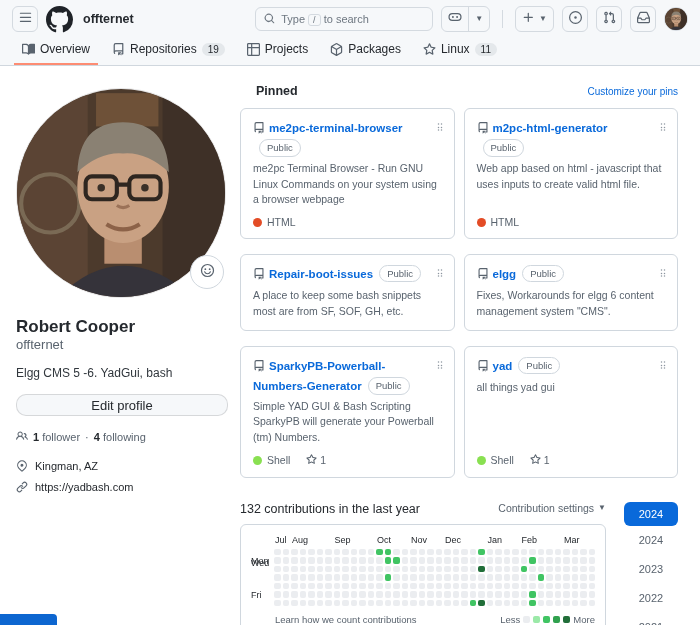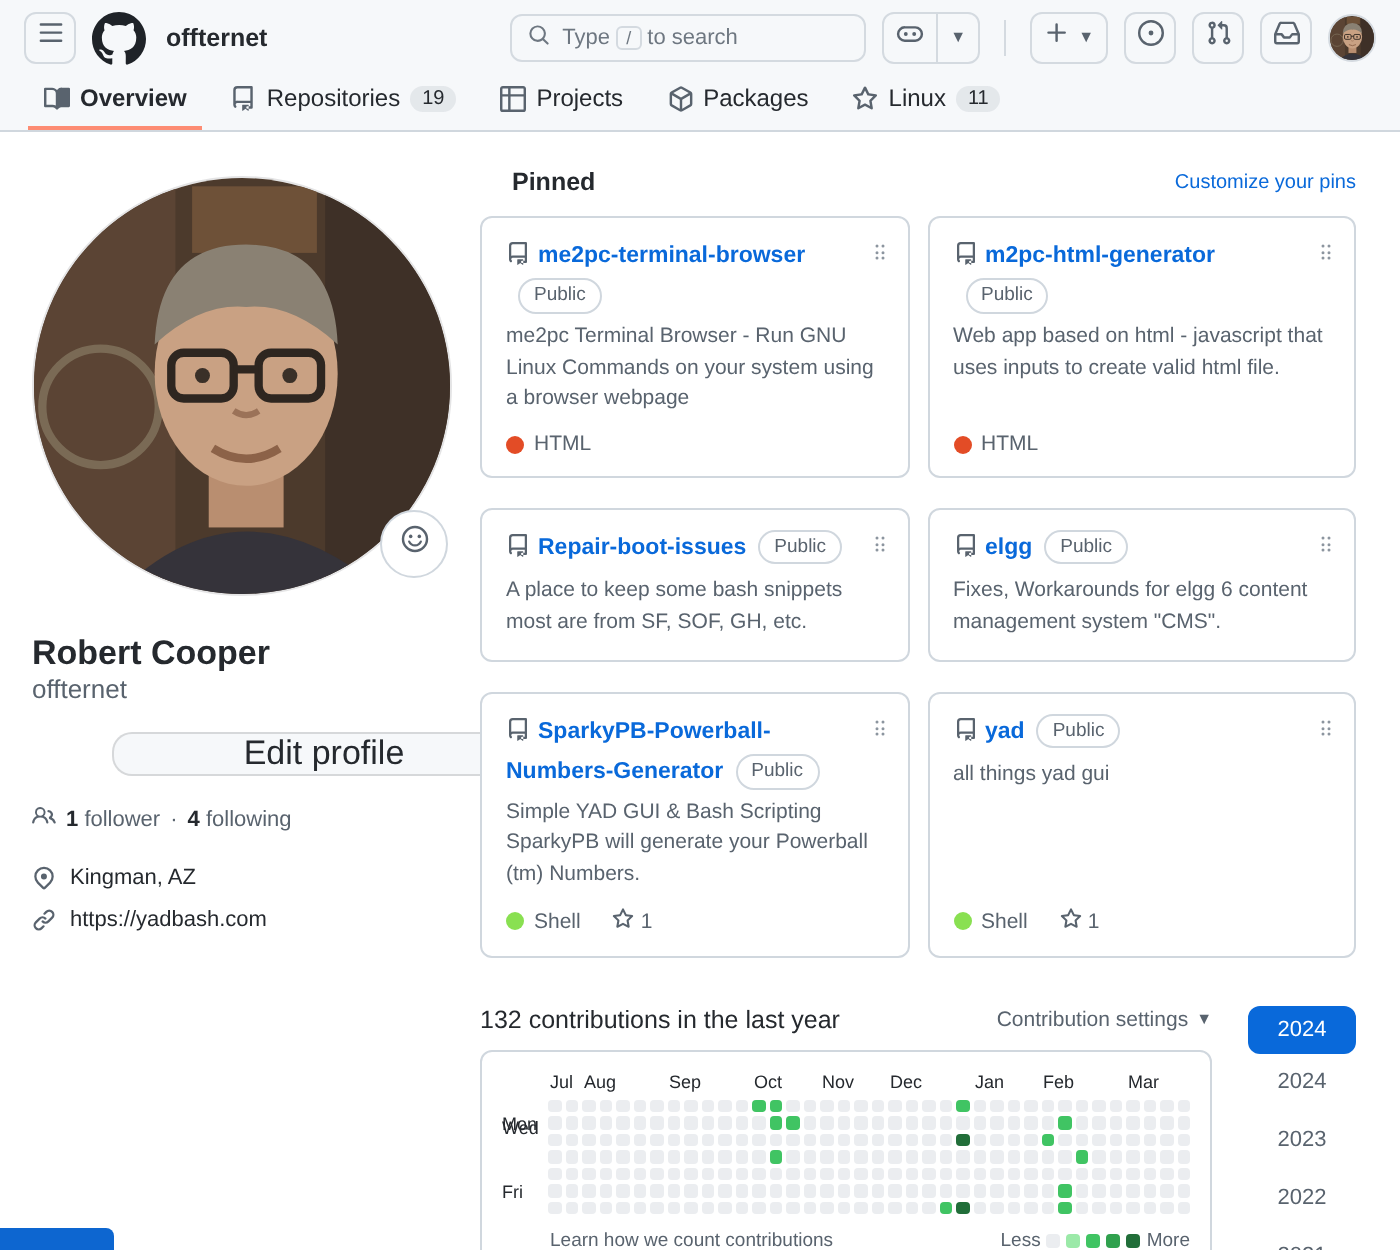--- a/index.html
+++ b/index.html
@@ -24,38 +24,38 @@
   .vdivider { width:1px; height:18px; background:#d4dae0; margin:0 4px; }
   .chev { font-size:8px; color:#59636e; line-height:1; }
   .avatar-sm { width:24px; height:24px; border-radius:50%; overflow:hidden; border:1px solid #d4dae0; cursor:pointer; flex:0 0 auto; }
   .avatar-sm svg, .avatar-big svg { display:block; width:100%; height:100%; }
 
   
   .tab-nav { height:28px; background:#f6f8fa; border-bottom:1px solid #d0d7de; display:flex; align-items:flex-end; padding:0 14px; gap:6px; }
   .tab { display:flex; align-items:center; gap:5px; padding:4px 8px 7px 8px; font-size:12px; color:#25292e;
          text-decoration:none; cursor:pointer; border-bottom:2px solid transparent; }
   .tab .tab-icon { color:#59636e; display:flex; }
-  .tab.active { font-weight:700; border-bottom-color:#fd8c73; }
+  .tab.active { font-weight:400; border-bottom-color:#fd8c73; }
   .counter { background:rgba(175,184,193,.25); border-radius:999px; font-size:10px; padding:1px 6px; color:#25292e; }
 
   
   .content { display:flex; padding:14px 22px 0 16px; gap:12px; }
   .left-col { width:212px; flex:0 0 212px; }
   .right-col { flex:1; min-width:0; }
 
   
   .avatar-wrap { position:relative; width:210px; height:210px; margin-top:8px; }
   .avatar-big { width:210px; height:210px; border-radius:50%; overflow:hidden; border:1px solid rgba(31,35,40,.12); }
   .status-btn { position:absolute; right:2px; top:167px; width:34px; height:34px; border-radius:50%; background:#fff;
                 border:1px solid #d0d7de; display:flex; align-items:center; justify-content:center; color:#59636e; cursor:pointer; }
   .p-name { margin-top:18px; font-size:17px; font-weight:700; line-height:1.25; }
   .p-login { font-size:13px; color:#59636e; font-weight:300; }
   .p-bio { margin-top:14px; font-size:12px; color:#31373d; }
-  .edit-btn { margin-top:14px; width:100%; height:22px; font-size:17px; color:#25292e; background:#f6f8fa;
-              border:1px solid rgba(31,35,40,.15); border-radius:10px; cursor:pointer; font-family:inherit;margin-left:40px; }
+  .edit-btn { margin-top:14px; width:100%; height:22px; font-size:13px; color:#25292e; background:#f6f8fa;
+              border:1px solid rgba(31,35,40,.15); border-radius:10px; cursor:pointer; font-family:inherit; }
   .p-follow { margin-top:14px; display:flex; align-items:center; gap:5px; font-size:11px; color:#59636e; }
   .p-follow b { color:#25292e; font-weight:700; }
   .p-meta { margin-top:16px; display:flex; flex-direction:column; gap:9px; }
   .meta-row { display:flex; align-items:center; gap:7px; font-size:11px; color:#25292e; }
   .meta-row .m-icon { color:#59636e; display:flex; }
 
   
   .pinned-head { display:flex; align-items:center; justify-content:space-between; margin-top:4px; margin-bottom:10px; }
   .pinned-title { font-size:12.5px; font-weight:700;padding-left:16px; }
   .customize { font-size:10px; color:#0969da; text-decoration:none; cursor:pointer; }
@@ -72,21 +72,21 @@
   .grabber { position:absolute; right:8px; top:10px; color:#8c959f; cursor:grab; }
   .pin-desc { font-size:10.5px; color:#59636e; line-height:1.5; margin-top:3px; }
   .pin-foot { display:flex; align-items:center; gap:16px; margin-top:auto; padding-top:8px; font-size:10.5px; color:#59636e; }
   .lang { display:flex; align-items:center; gap:5px; }
   .lang-dot { width:9px; height:9px; border-radius:50%; display:inline-block; }
   .star-count { display:flex; align-items:center; gap:3px; cursor:pointer; }
 
   
   .contrib-section { display:flex; margin-top:24px; }
   .contrib-main { flex:1; min-width:0; }
-  .contrib-head { display:flex; align-items:center; justify-content:space-between; margin-bottom:8px;gap:33px; }
+  .contrib-head { display:flex; align-items:flex-start; justify-content:space-between; margin-bottom:8px;gap:33px; }
   .contrib-title { font-size:12.5px; font-weight:400; color:#25292e; }
   .contrib-settings { font-size:10.5px; color:#59636e; display:flex; align-items:center; gap:4px; cursor:pointer; }
   .cg-card { border:1px solid #d0d7de; border-radius:6px; padding:10px 10px 8px 10px; }
   .cg-top { position:relative; height:12px; margin-left:24px; }
   .cg-month { position:absolute; top:0; font-size:9px; color:#25292e; white-space:nowrap; }
   .cg-body { display:flex; margin-top:2px; }
   .cg-days { position:relative; width:24px; }
   .cg-day { position:absolute; left:0; font-size:9px; color:#25292e; line-height:8.5px; }
   .cg-grid { display:grid; grid-auto-flow:column; grid-template-rows:repeat(7,6.5px); grid-template-columns:repeat(38,6.5px); gap:2px; }
   .cg-cell { width:6.5px; height:6.5px; border-radius:2px; background:#ebedf0; }
@@ -257,20 +257,21 @@
             <span id="ic-smiley"><svg width="15" height="15" viewBox="0 0 16 16" fill="currentColor" aria-hidden="true">
                 <circle cx="8" cy="8" r="6.4" fill="none" stroke="currentColor" stroke-width="1.3"></circle>
                 <circle cx="5.7" cy="6.6" r=".95"></circle>
                 <circle cx="10.3" cy="6.6" r=".95"></circle>
                 <path d="M4.9 9.4a3.4 3.4 0 0 0 6.2 0" fill="none" stroke="currentColor" stroke-width="1.2" stroke-linecap="round"></path>
               </svg></span>
           </div>
       </div>
       <div class="p-name">Robert Cooper</div>
       <div class="p-login">offternet</div>
+      <div class="p-bio">Elgg CMS 5 -6. YadGui, bash</div>
       <button class="edit-btn">Edit profile</button>
       <div class="p-follow">
         <span class="m-icon" id="ic-people"><svg width="12" height="12" viewBox="0 0 16 16" fill="currentColor" aria-hidden="true">
               <path d="M2 5.5a3.5 3.5 0 1 1 5.898 2.549 5.508 5.508 0 0 1 3.034 4.084.75.75 0 1 1-1.482.235 4 4 0 0 0-7.9 0 .75.75 0 0 1-1.482-.236A5.507 5.507 0 0 1 3.102 8.05 3.493 3.493 0 0 1 2 5.5ZM11 4a3.001 3.001 0 0 1 2.22 5.018 5.01 5.01 0 0 1 2.56 3.012.749.749 0 0 1-.885.954.752.752 0 0 1-.549-.514 3.507 3.507 0 0 0-2.522-2.372.75.75 0 0 1-.574-.73v-.352a.75.75 0 0 1 .416-.672A1.5 1.5 0 0 0 11 5.5a.75.75 0 0 1 0-1.5ZM5.5 3.25a2.25 2.25 0 1 0 0 4.5 2.25 2.25 0 0 0 0-4.5Z"></path>
             </svg></span>
         <span><b>1</b> <span>follower</span></span>
         <span>·</span>
         <span><b>4</b> <span>following</span></span>
       </div>
       <div class="p-meta">

